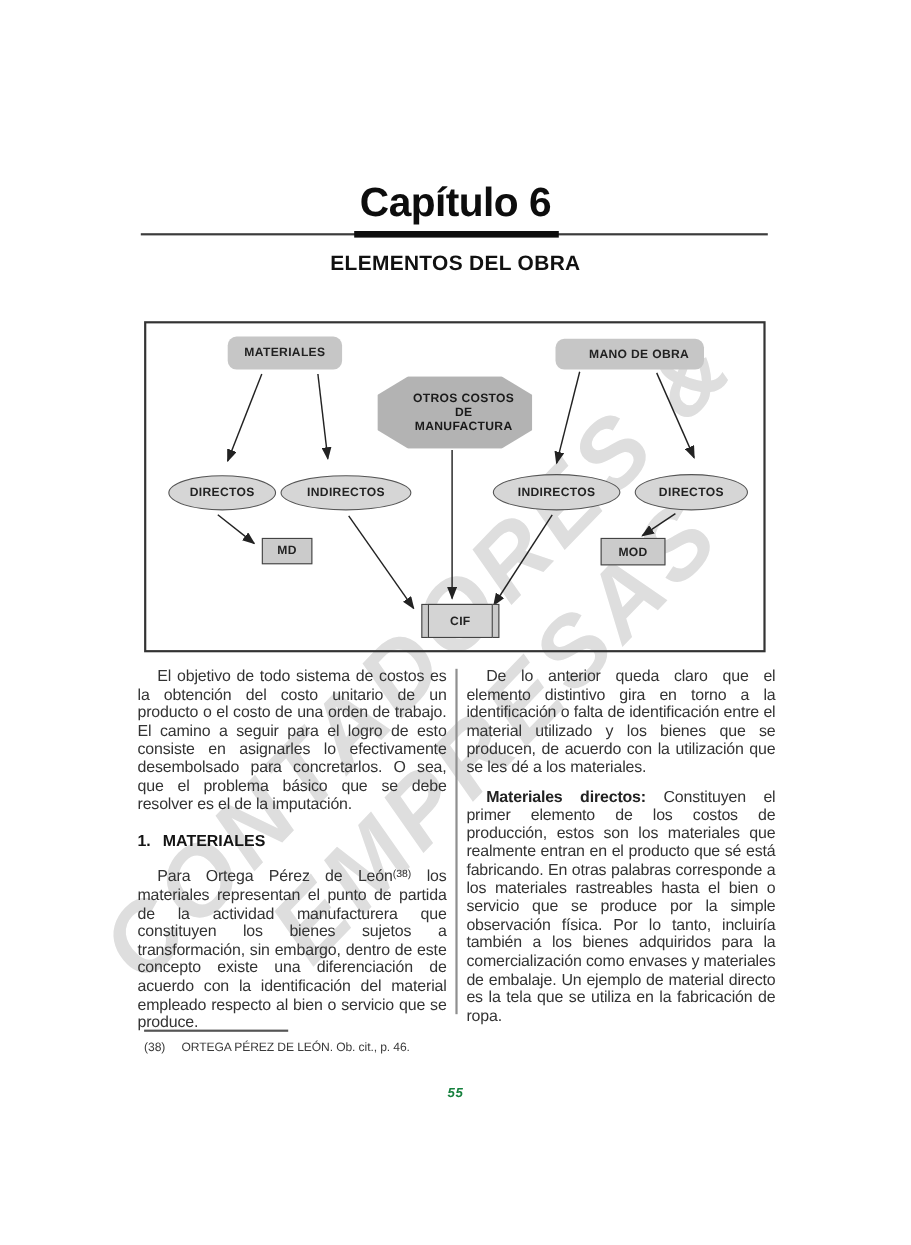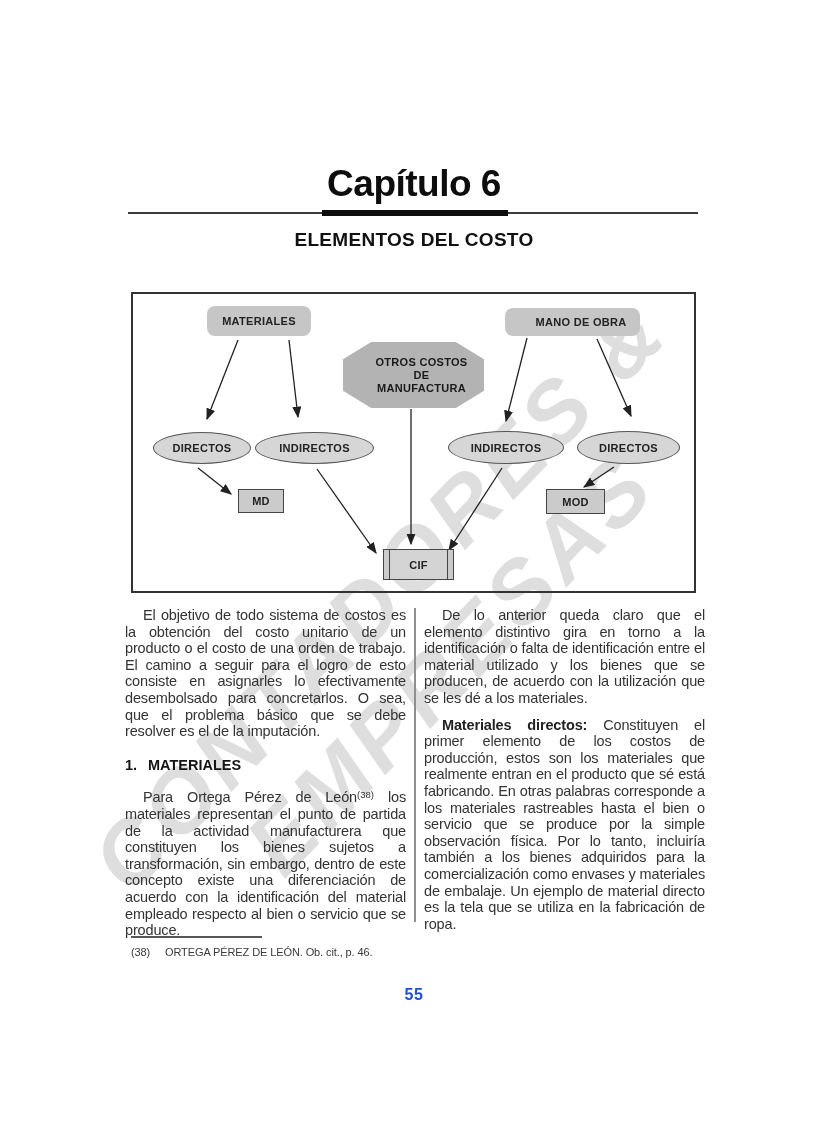--- a/index.html
+++ b/index.html
@@ -62,36 +62,36 @@
   .sup-ref{font-size:9.5px;vertical-align:4px;letter-spacing:0;}
   .bold-lead{font-weight:bold;color:#222;}
   .col-divider{position:absolute;left:414px;top:608px;width:1.5px;height:314px;background:#8f8f8f;z-index:2;}
 
   
   .footnote-rule{position:absolute;left:131px;top:936px;width:131px;height:1.5px;background:#555;z-index:4;}
   .footnote{position:absolute;left:131px;top:946px;z-index:4;display:flex;
     font-size:11px;color:#3a3a3a;letter-spacing:-0.1px;}
   .footnote .fn-marker{width:34px;flex:none;}
   .page-number{position:absolute;top:986px;left:0;right:0;text-align:center;z-index:4;
-    font-size:16px;font-weight:bold;color:#1d4ed8;letter-spacing:0.5px;}
+    font-size:12px;font-weight:bold;color:#15803d;letter-spacing:0.5px;font-style:italic;}
 </style>
 </head>
 <body>
 
 <div id="page">
 
   <div class="watermark">
     <span class="wm-line">CONTADORES &amp;</span>
     <span class="wm-line">EMPRESAS</span>
   </div>
 
   <div class="chapter-title">Capítulo 6</div>
   <div class="rule-thin"></div>
   <div class="rule-thick"></div>
-  <div class="section-title">ELEMENTOS DEL COSTO</div>
+  <div class="section-title">ELEMENTOS DEL OBRA</div>
 
   <div class="diagram-frame"></div>
 
   <svg class="arrows" width="828" height="1132" viewBox="0 0 828 1132">
     <defs>
       <marker id="ah" markerWidth="9" markerHeight="7" refX="8" refY="3.5" orient="auto">
         <path d="M0,0 L9,3.5 L0,7 Z" fill="#222"></path>
       </marker>
     </defs>
     <line x1="238" y1="340" x2="207" y2="419" stroke="#222" stroke-width="1.3" marker-end="url(#ah)"></line>

